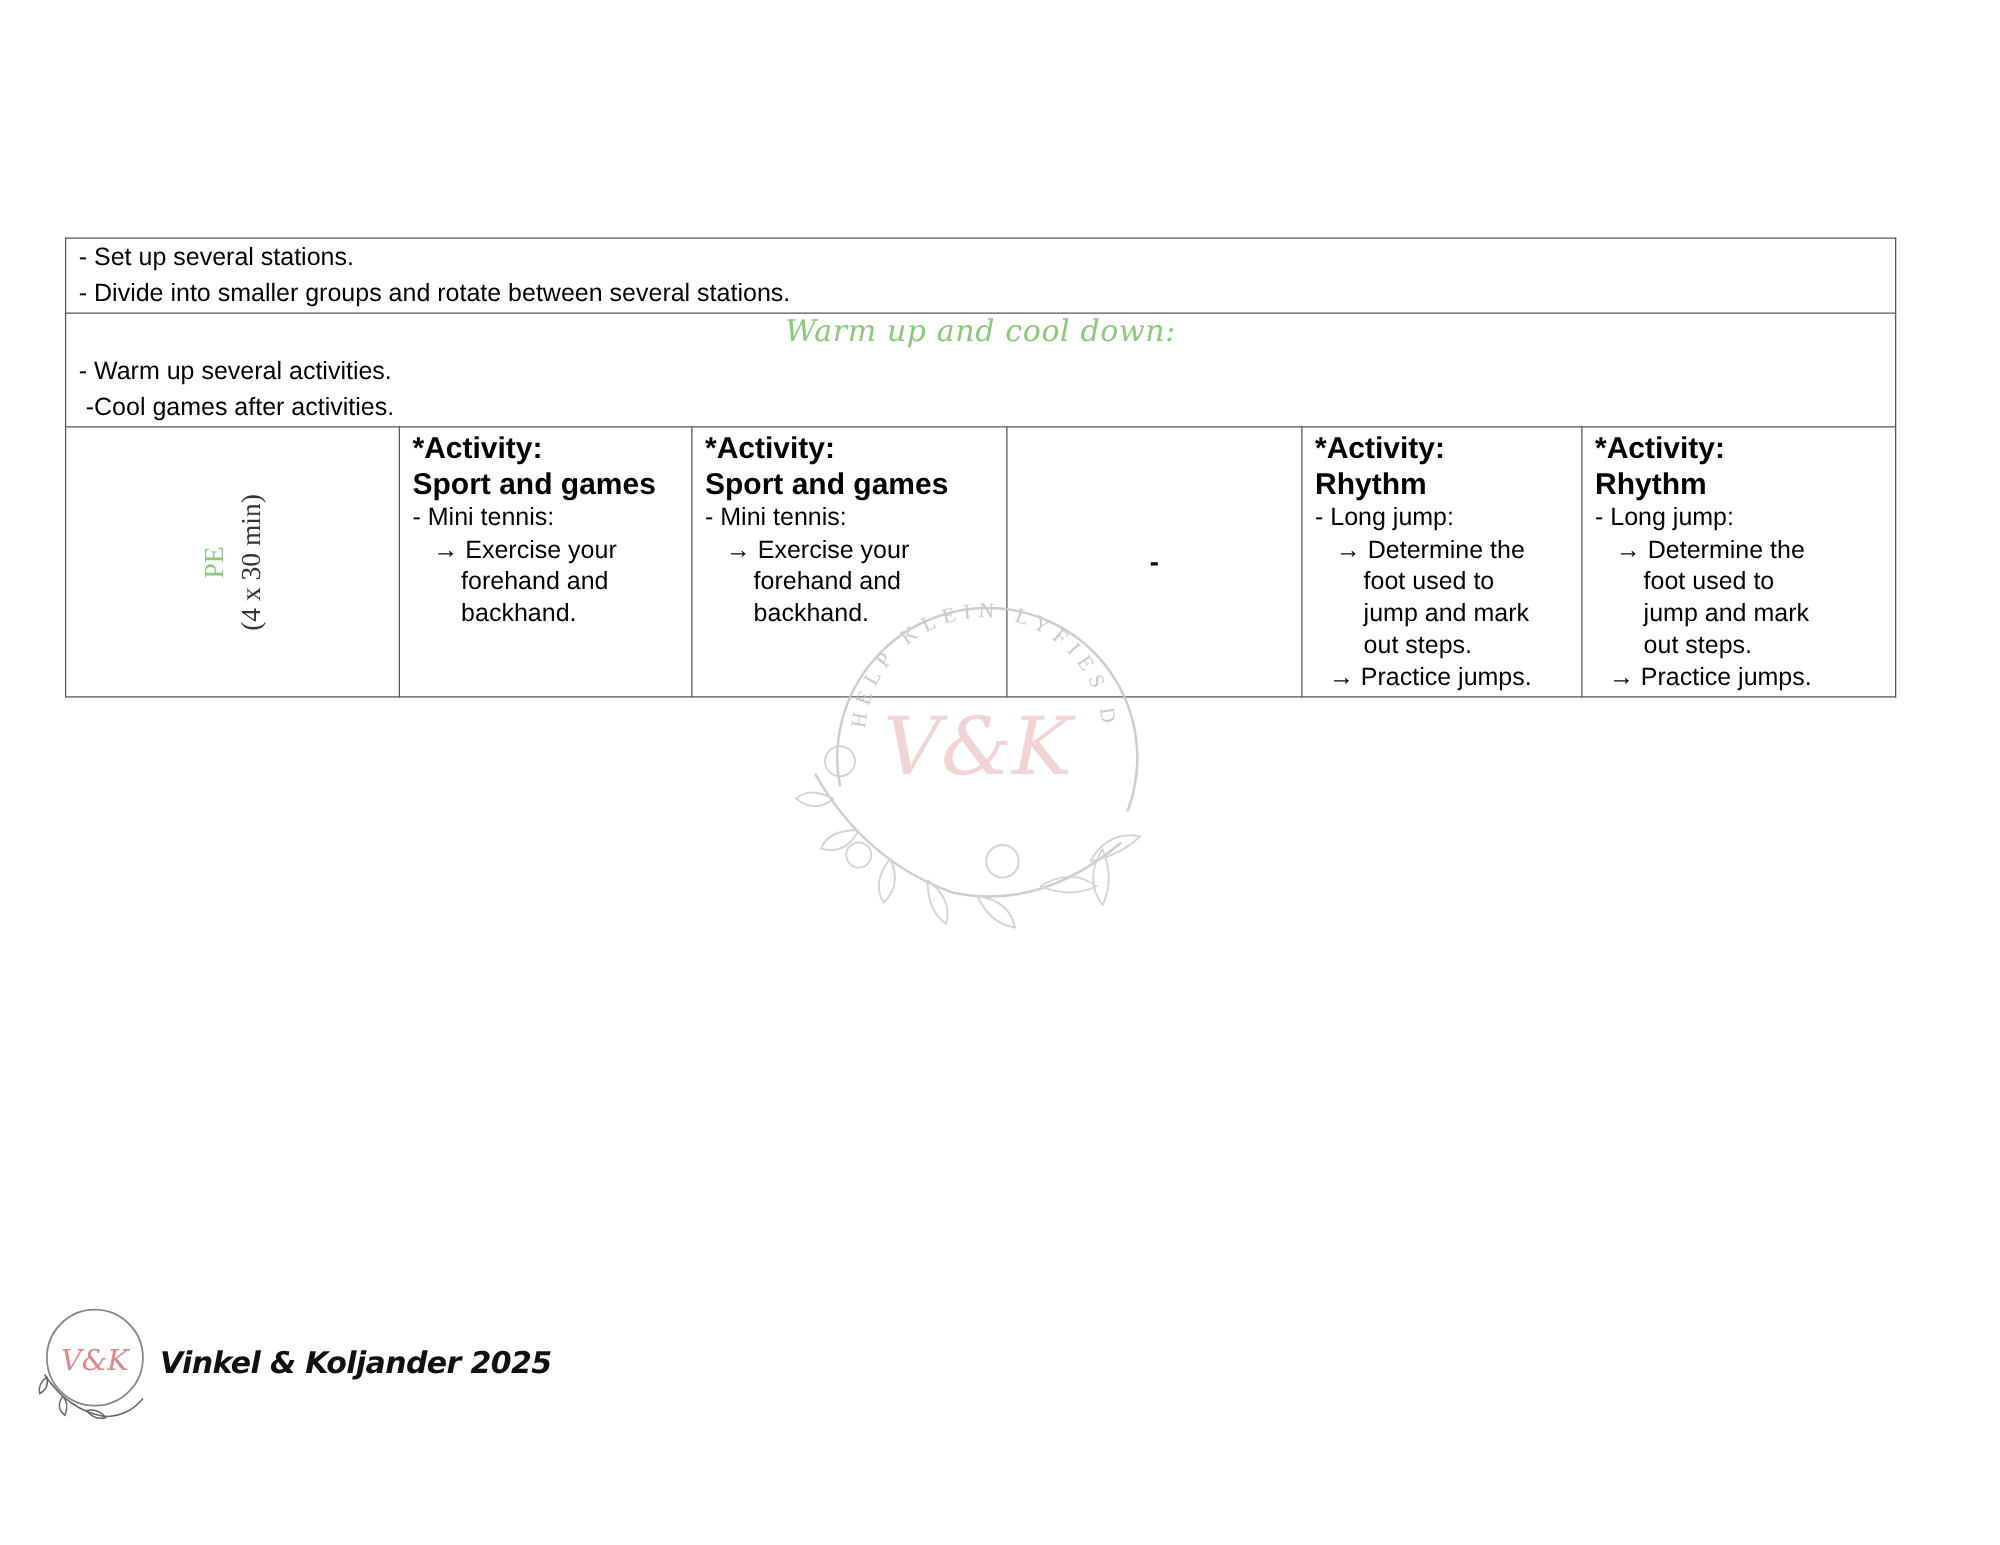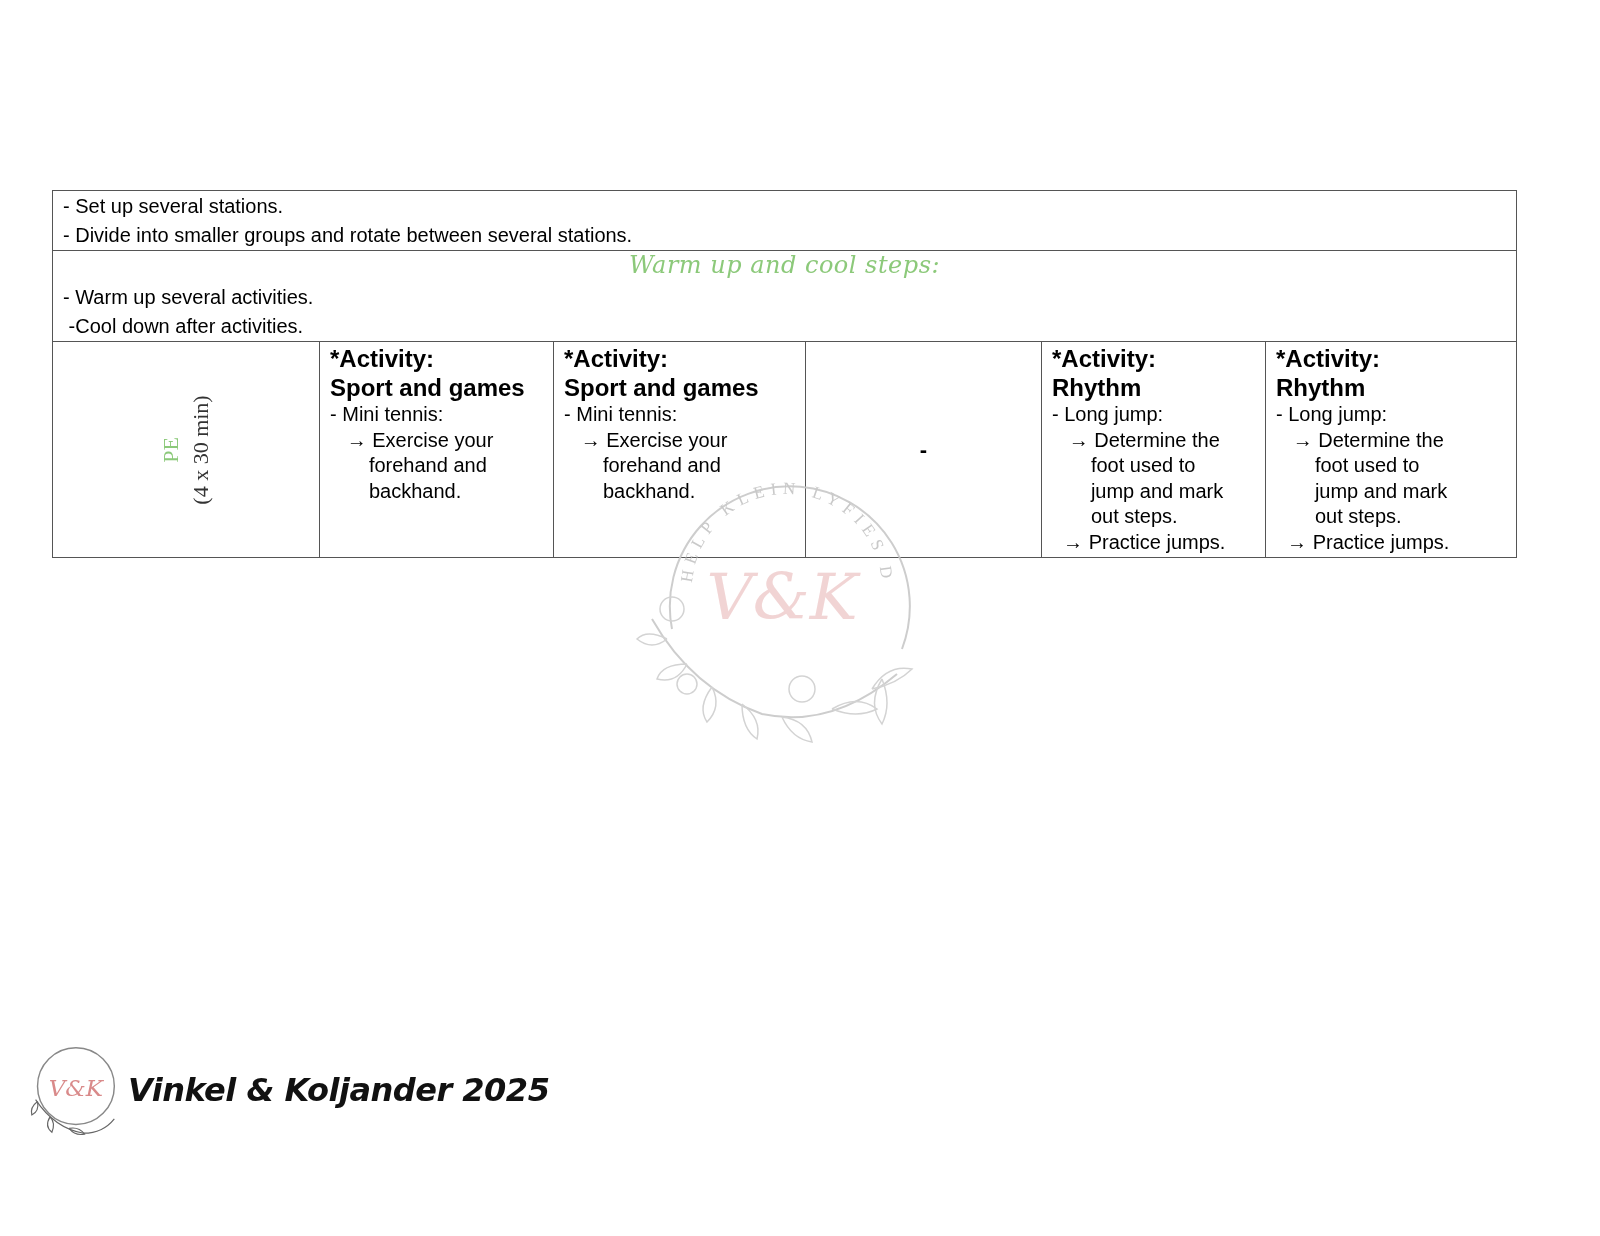--- a/index.html
+++ b/index.html
@@ -29,21 +29,21 @@
   .act { padding: 2px 8px 0 10px !important; font-size: 20px; line-height: 25.5px; }
   .act-head { font-weight: bold; font-size: 24px; line-height: 29px; }
   .act-item { white-space: pre; }
   .empty-cell { text-align: center; vertical-align: middle !important; font-weight: bold; font-size: 22px; }
 
   .watermark { position: absolute; left: 632px; top: 455px; width: 290px; height: 300px; pointer-events: none; opacity: 0.9; }
 
   .footer { position: absolute; left: 26px; top: 1036px; height: 100px; display: flex; align-items: center; }
   .footer-logo { width: 96px; height: 96px; }
   .footer-text { margin-left: 6px; font-family: "DejaVu Sans", sans-serif; font-weight: bold;
-                 font-size: 32px; letter-spacing: -0.5px; color: #111; font-style: italic; }
+                 font-size: 24px; letter-spacing: -0.5px; color: #111; font-style: italic; }
 </style>
 </head>
 <body>
 
 <div class="page">
 
   <table class="plan">
     <colgroup>
       <col style="width:267px">
       <col style="width:234px">
@@ -54,24 +54,24 @@
     </colgroup>
     <tbody>
         <tr>
       <td colspan="6" class="notes">
         <div>- Set up several stations.</div>
         <div>- Divide into smaller groups and rotate between several stations.</div>
       </td>
     </tr>
     <tr>
       <td colspan="6" class="warm">
-        <div class="warm-title">Warm up and cool steps:</div>
+        <div class="warm-title">Warm up and cool down:</div>
         <div class="warm-lines">
           <div>- Warm up several activities.</div>
-          <div style="white-space:pre"> -Cool down after activities.</div>
+          <div style="white-space:pre"> -Cool games after activities.</div>
         </div>
       </td>
     </tr>
     <tr class="pe-row">
       <td class="pe-label-cell">
         <div class="pe-label">
           <span class="subject">PE</span>
           <span class="duration">(4 x 30 min)</span>
         </div>
       </td>

